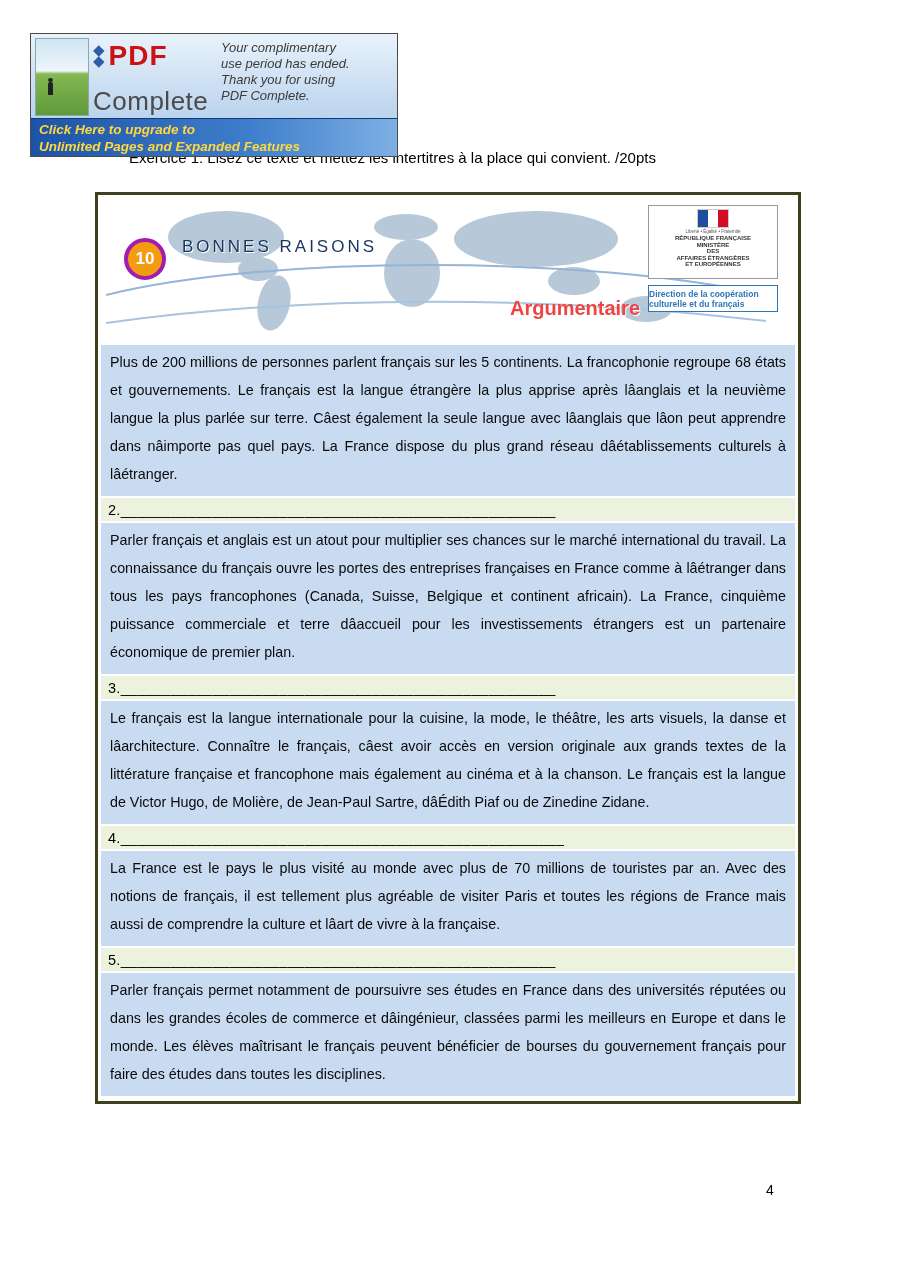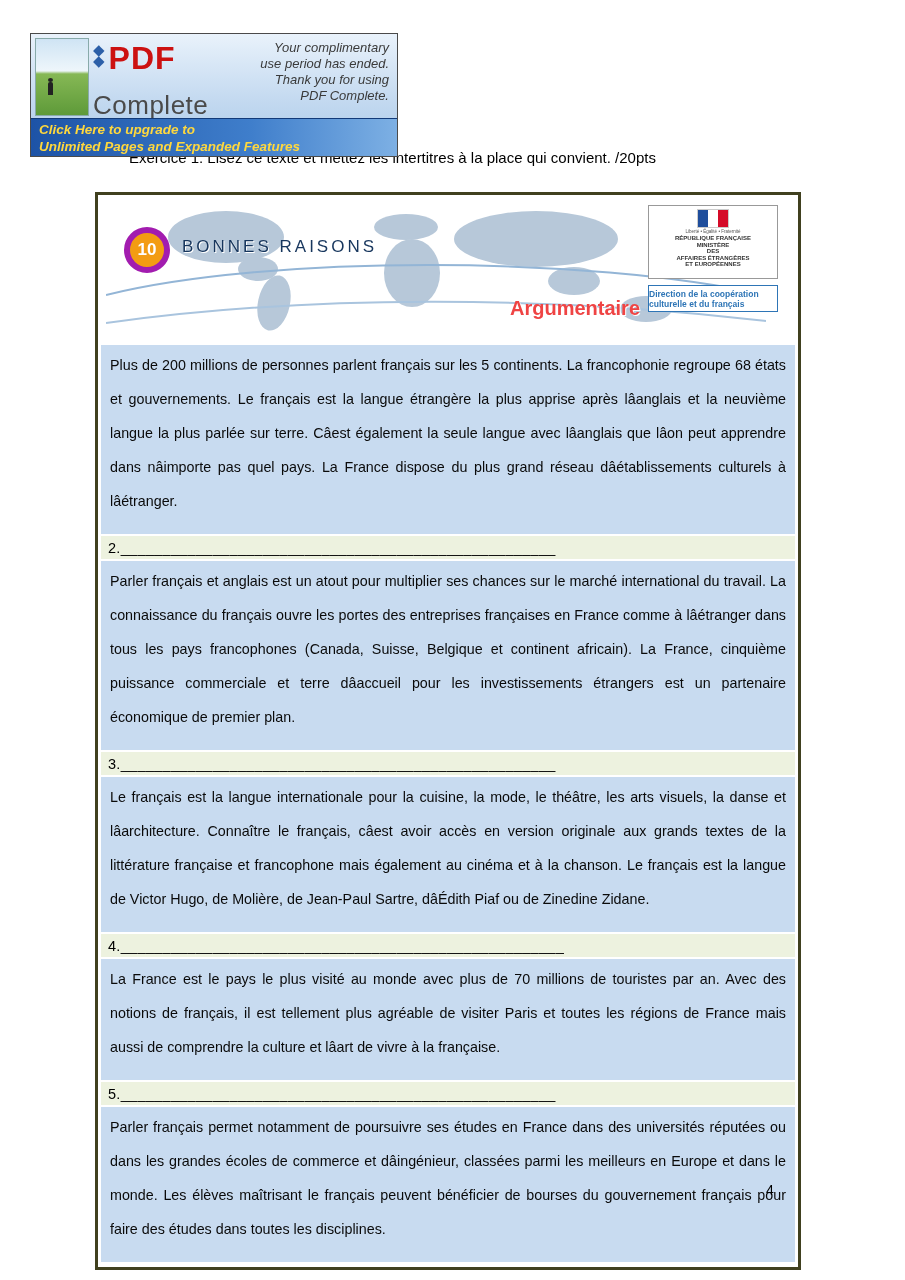--- a/index.html
+++ b/index.html
@@ -21,45 +21,45 @@
   .banner-photo .figure{
     position:absolute;left:12px;bottom:20px;width:5px;height:13px;
     background:#222;border-radius:2px 2px 0 0;
   }
   .banner-photo .figure:before{
     content:"";position:absolute;left:0px;top:-4px;width:5px;height:4px;border-radius:50%;background:#222;
   }
   .banner-logo{position:absolute;left:62px;top:8px;line-height:1;}
   .banner-logo .row1{display:flex;align-items:flex-start;}
   .diamonds{display:inline-block;margin:2px 4px 0 0;color:#2c5fa8;font-size:15px;line-height:11px;text-align:center;}
-  .pdf-red{color:#cc1111;font-weight:bold;font-size:32px;letter-spacing:1px;}
+  .pdf-red{color:#cc1111;font-weight:bold;font-size:28px;letter-spacing:1px;}
   .complete-gray{color:#4a4a4a;font-size:26px;margin-top:18px;letter-spacing:0.5px;}
   .banner-msg{
-    position:absolute;right:8px;top:6px;width:168px;text-align:right;
+    position:absolute;right:8px;top:6px;width:168px;
     font-style:italic;color:#3a3a3a;font-size:13px;line-height:16px;
   }
   .banner-cta{
     position:absolute;left:0;bottom:0;width:100%;height:38px;box-sizing:border-box;
     background:linear-gradient(90deg,#1d53a6 0%,#3f7ecb 60%,#7db0e4 100%);
     border-top:1px solid #123a78;padding:2px 0 0 8px;
     color:#ffd83d;font-weight:bold;font-style:italic;font-size:13.5px;line-height:17px;
   }
   
   .partial-title{position:absolute;left:386px;top:102px;font-size:15px;z-index:1;}
   .exercise-line{position:absolute;left:129px;top:149px;width:720px;font-size:15px;z-index:1;}
   
   .doc-box{
     position:absolute;left:95px;top:192px;width:706px;box-sizing:border-box;
     border:3px solid #40401f;background:#ffffff;padding-bottom:3px;
   }
   .doc-header{position:relative;height:150px;background:#fff;overflow:hidden;}
   .map-svg{position:absolute;left:8px;top:2px;}
   .badge-10{
-    position:absolute;left:26px;top:32px;width:34px;height:34px;border-radius:50%;
-    background:#f39c12;border:6px solid #a21caf;color:#fff;font-weight:bold;
+    position:absolute;left:26px;top:43px;width:34px;height:34px;border-radius:50%;
+    background:#f39c12;border:4px solid #a21caf;color:#fff;font-weight:bold;
     text-align:center;line-height:34px;font-size:17px;box-sizing:content-box;
   }
   .title-small{
     position:absolute;left:76px;top:42px;color:#17365d;font-weight:normal;
     font-size:17px;letter-spacing:3px;text-shadow:1px 1px 0 #fff;margin-left:8px;
   }
   .title-large{
     position:absolute;left:52px;top:62px;color:#2f6eb6;font-weight:bold;
     font-size:31px;letter-spacing:1px;
     text-shadow:1px 1px 0 #ffffff,-1px -1px 0 #ffffff,2px 2px 2px rgba(0,0,0,0.15);
@@ -85,22 +85,22 @@
     border:1px solid #2e75b6;color:#2e75b6;font-size:8.5px;font-weight:bold;
     padding-top:3px;line-height:10px;background:#fff;
   }
   
   .sections{margin:0 3px;}
   .sec-head{
     background:#edf2df;padding:4px 7px 3px;font-size:14.5px;margin-bottom:2px;
     letter-spacing:0.3px;white-space:nowrap;overflow:hidden;
   }
   .sec-body{
-    background:#c8dbf0;padding:3px 9px 16px;margin-bottom:2px;
-    font-size:14.3px;line-height:34px;text-align:justify;color:#0a0a0a;
+    background:#c8dbf0;padding:3px 9px 8px;margin-bottom:2px;
+    font-size:14.3px;line-height:28px;text-align:justify;color:#0a0a0a;
   }
   .page-number{position:absolute;left:766px;top:1182px;font-size:14px;}
 </style>
 </head>
 <body>
 
 <div class="partial-title">E</div>
 
 <div class="exercise-line">Exercice 1: Lisez ce texte et mettez les intertitres à la place qui convient.  /20pts</div>
 

